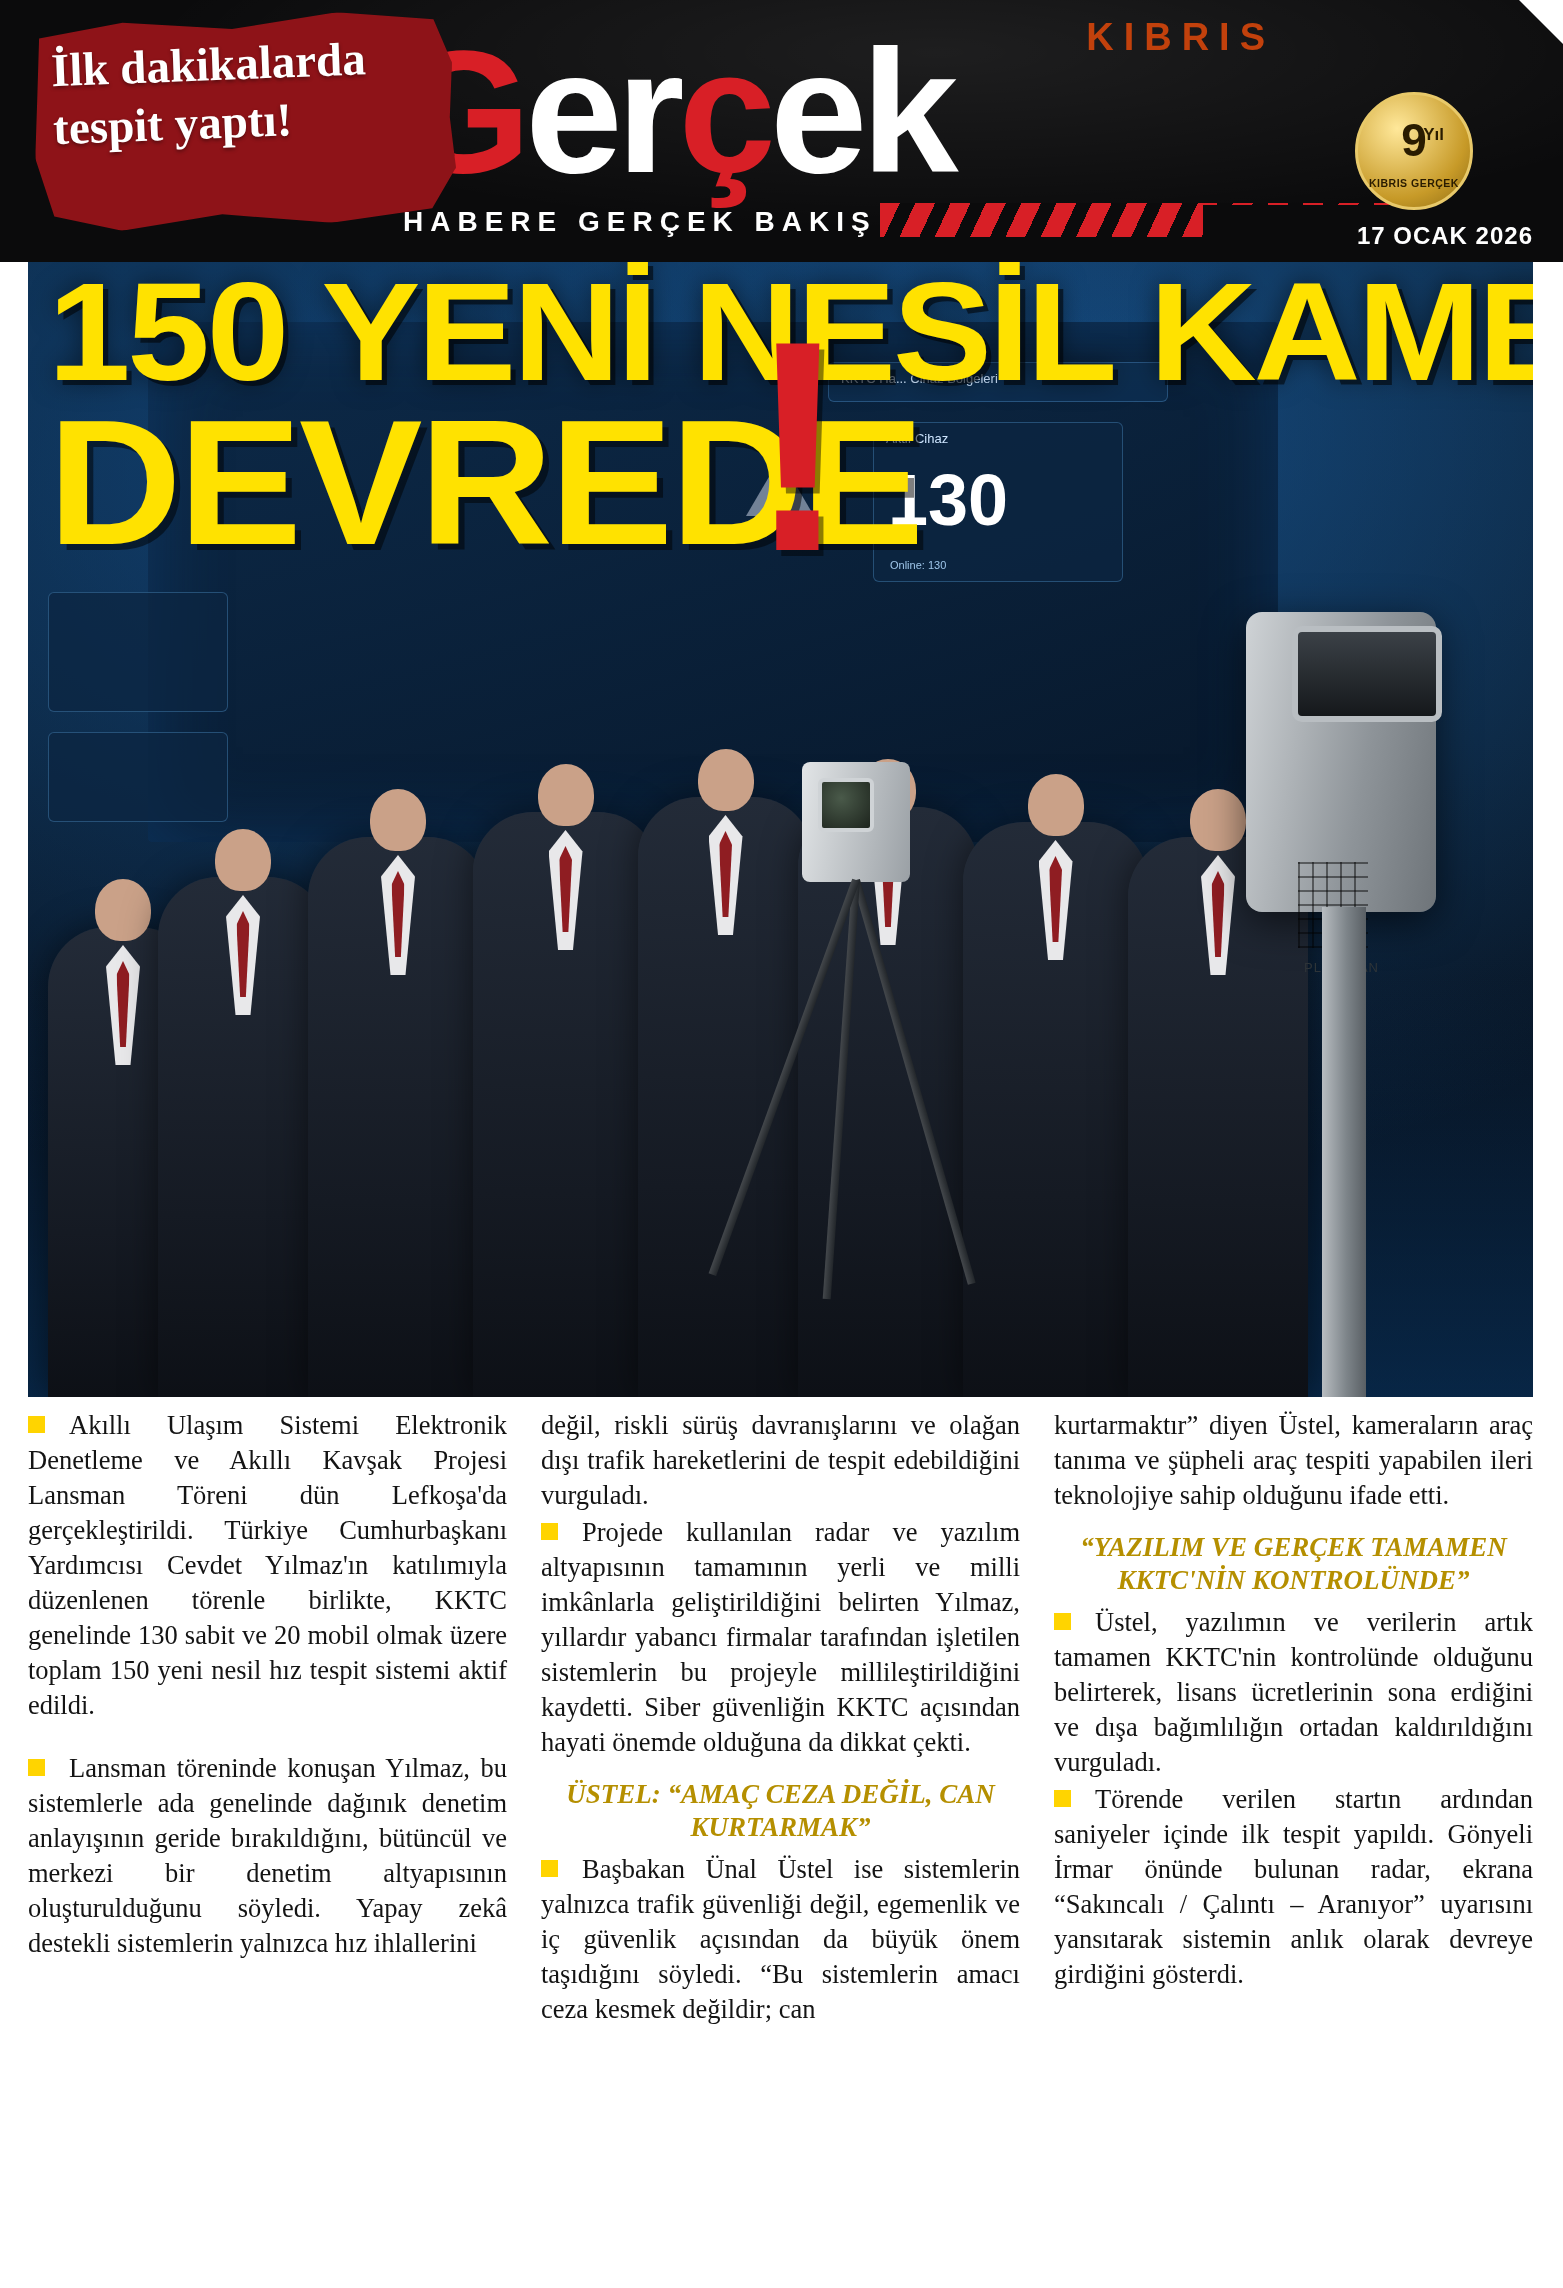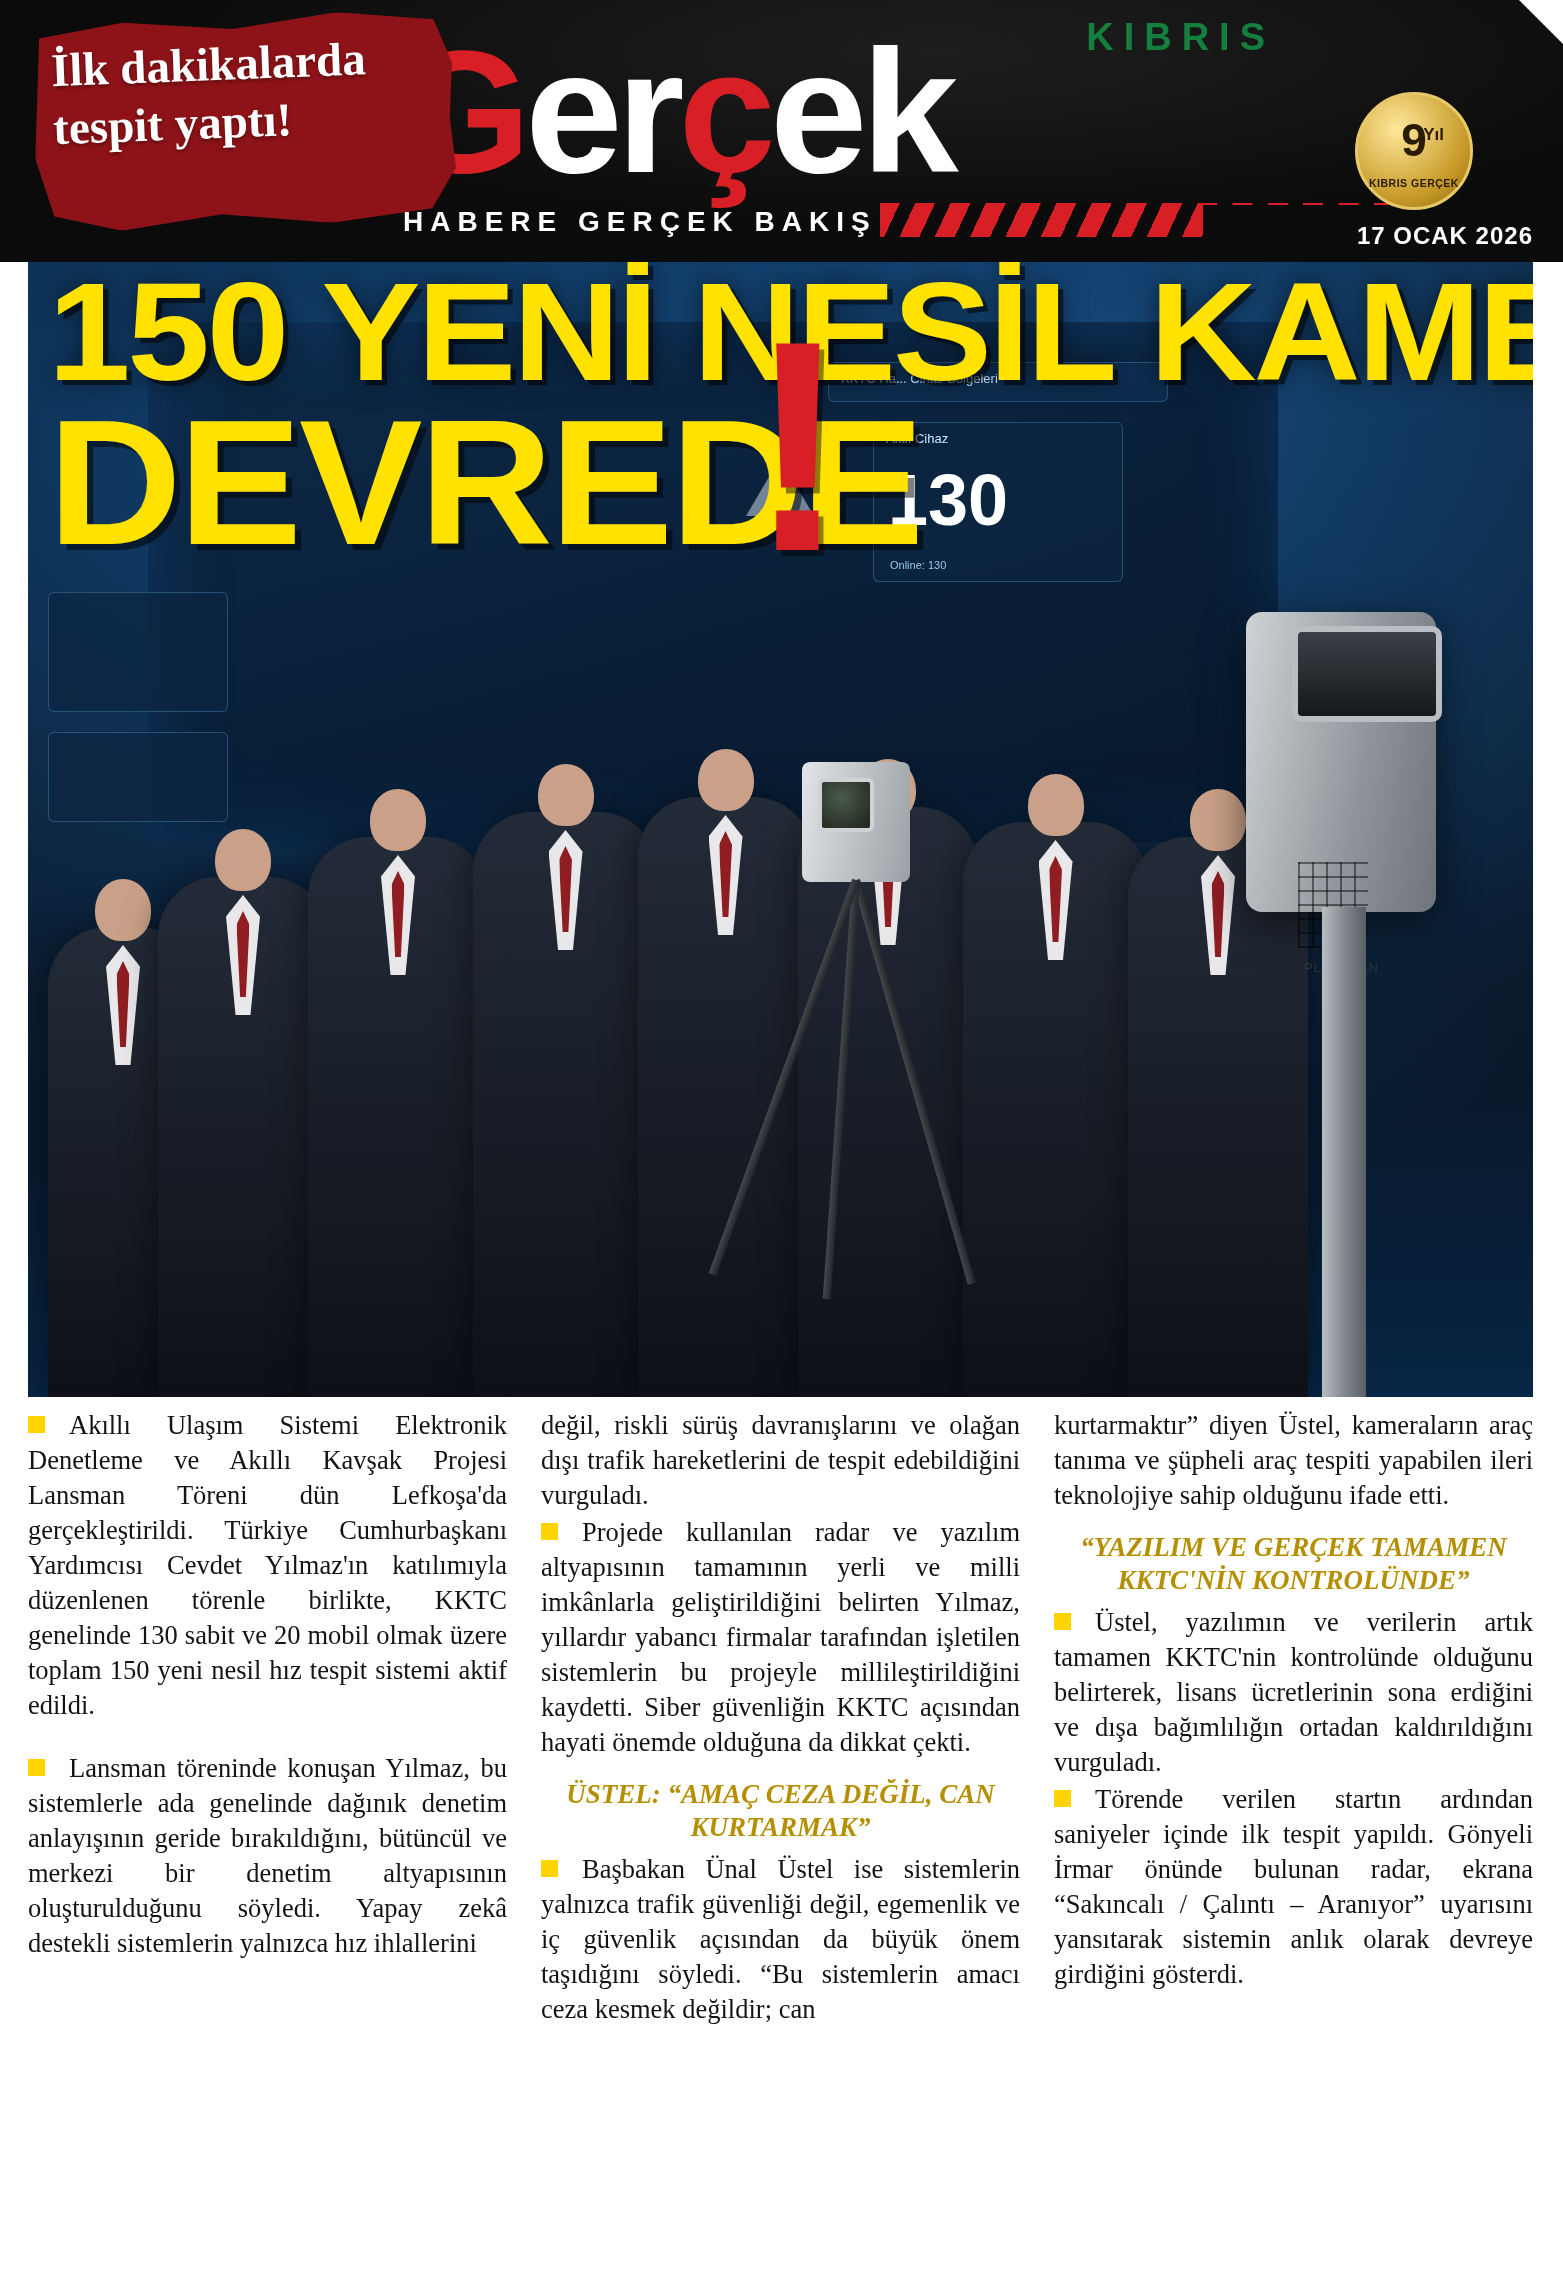--- a/index.html
+++ b/index.html
@@ -46,21 +46,21 @@
     position:absolute;
     left: 395px;
     top: 10px;
     width: 900px;
     height: 200px;
   }
   .logo-kibris{
     position:absolute;
     right: 20px;
     top: 6px;
-    color:#15803d;
+    color:#c2410c;
     font-family:"Liberation Sans", sans-serif;
     font-weight:bold;
     font-size: 38px;
     letter-spacing: 10px;
   }
   .logo-main{
     position:absolute;
     left: 0;
     top: 14px;
     font-family:"Liberation Sans", sans-serif;

